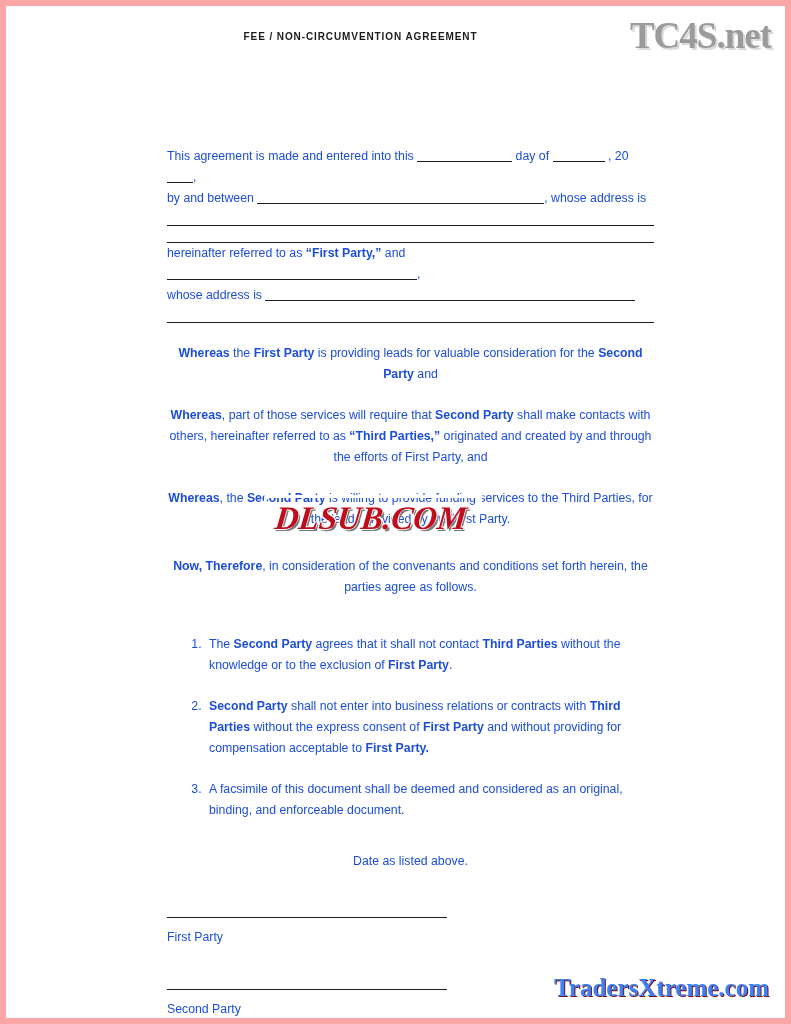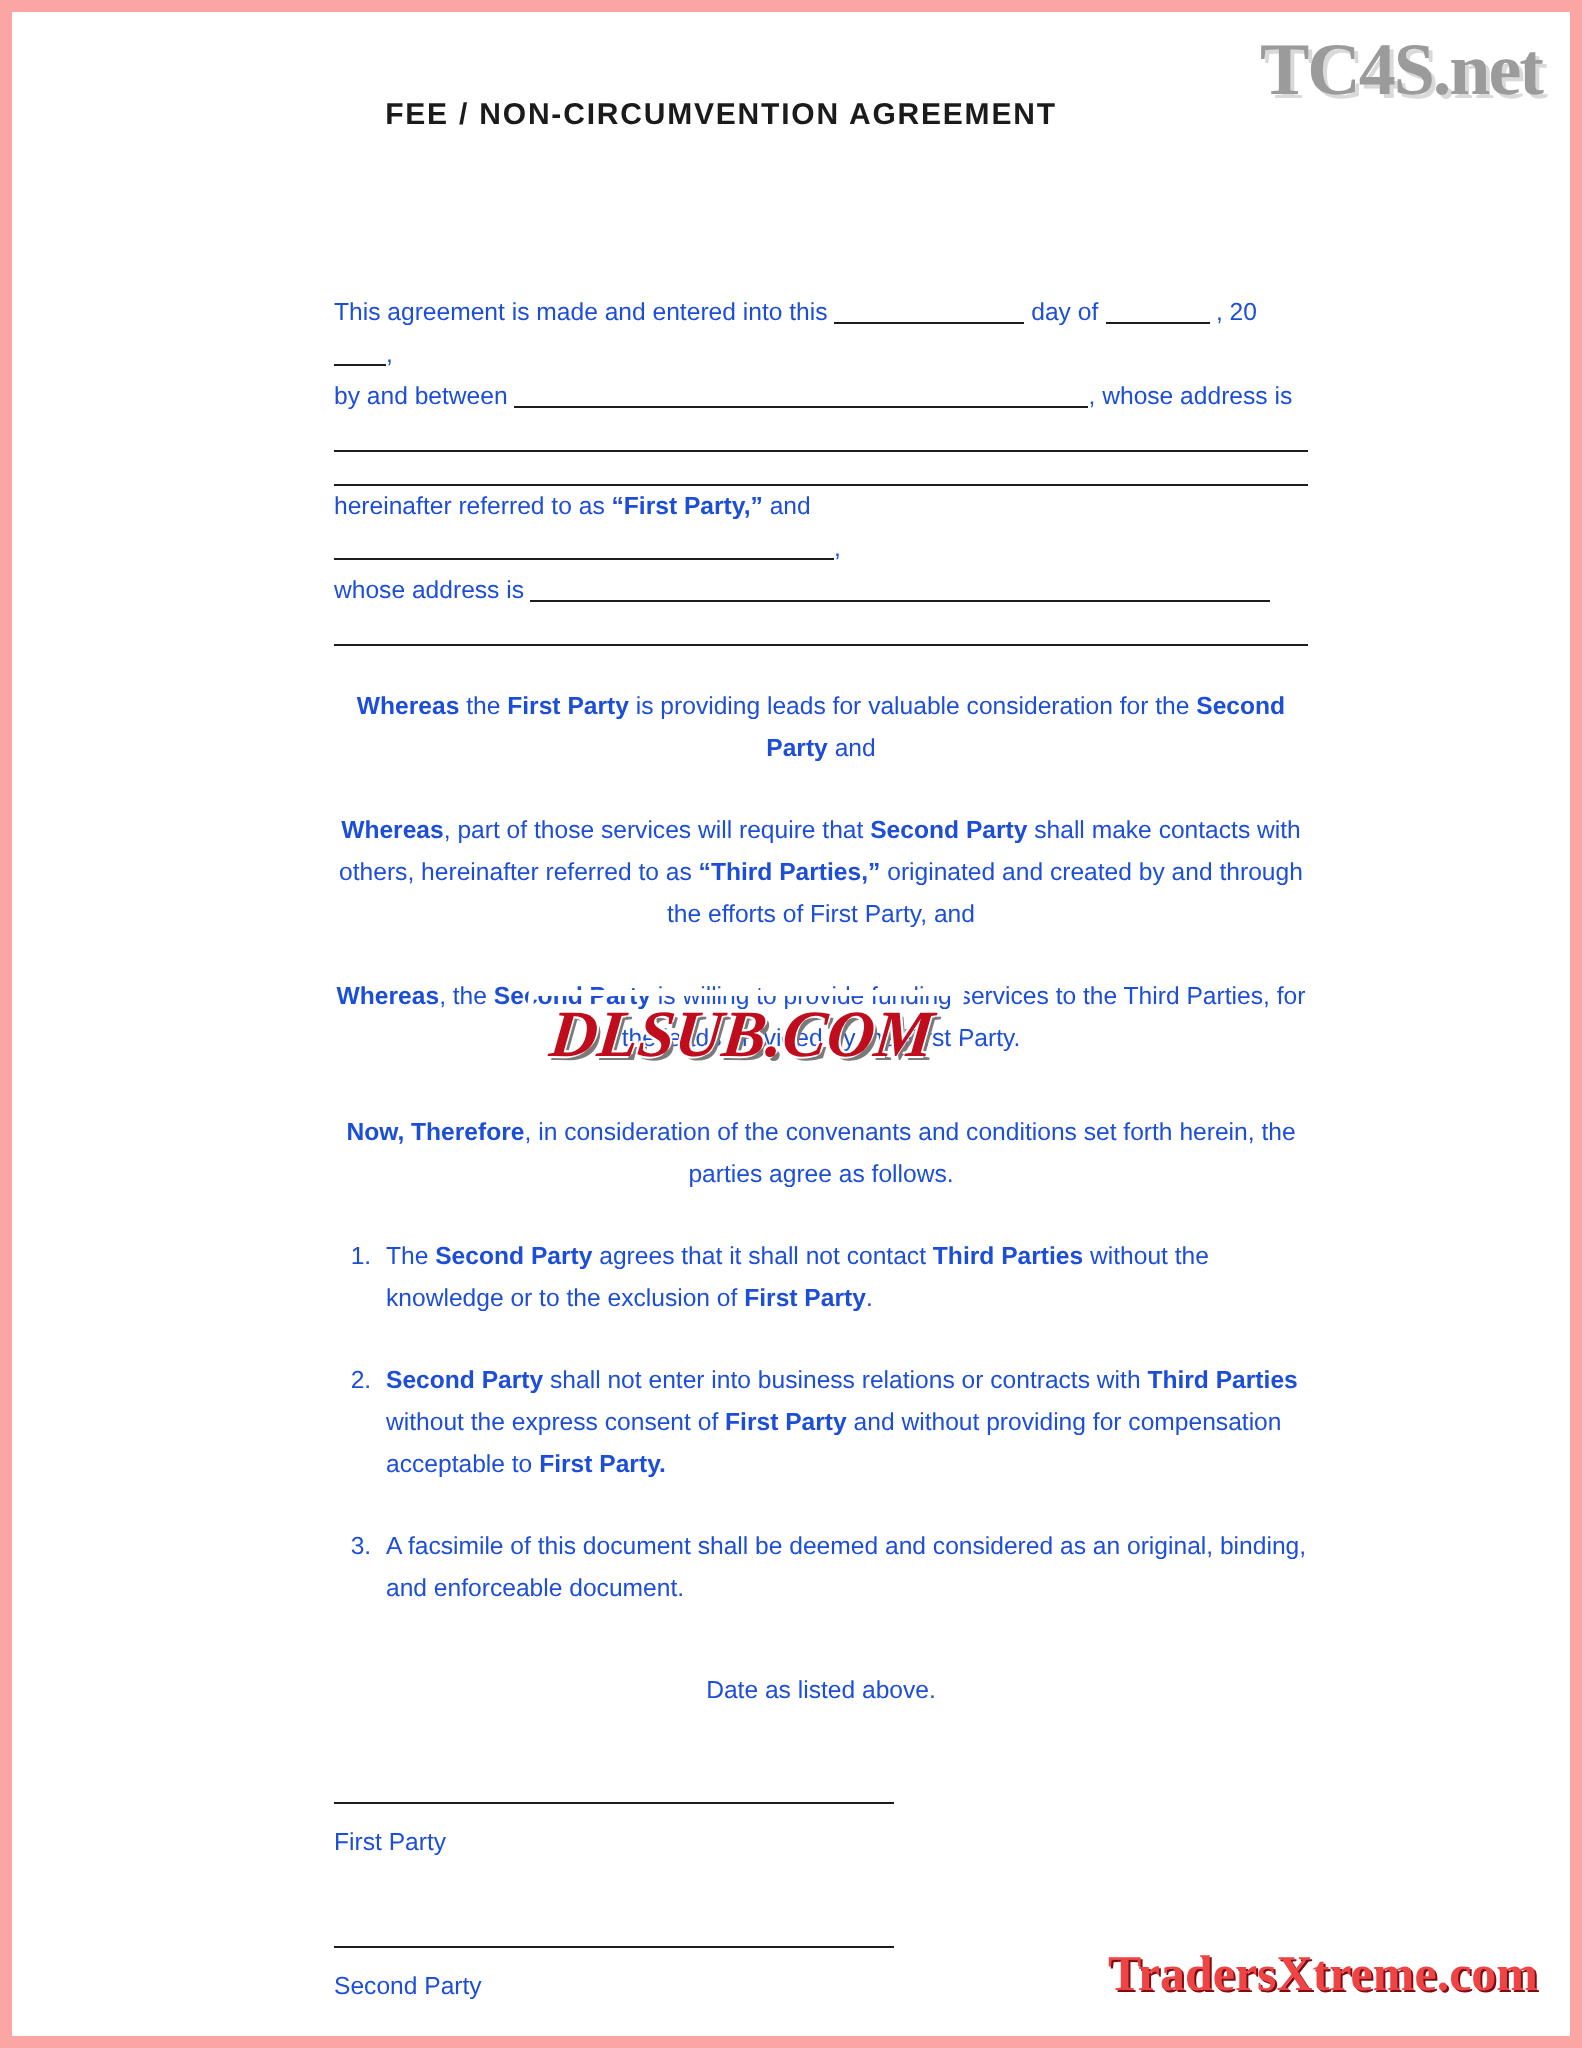--- a/index.html
+++ b/index.html
@@ -33,24 +33,24 @@
     font-size: 37px;
     letter-spacing: -1px;
     color: #9b9b9b;
     text-shadow: 2px 2px 0 #d9d9d9;
     white-space: nowrap;
   }
   
   .doc-title {
     position: absolute;
     left: 0;
-    top: 43px;
+    top: 25px;
     width: 709px;
     text-align: center;
-    font-size: 15px;
+    font-size: 10px;
     font-weight: bold;
     letter-spacing: 0.9px;
     color: #1b1b1b;
   }
   
   .content {
     position: absolute;
     left: 161px;
     top: 140px;
     width: 487px;
@@ -74,21 +74,21 @@
     vertical-align: -2px;
   }
   .fullrule {
     border-bottom: 1px solid #1d1d1d;
     height: 16px;
     margin: 0;
     width: 100%;
   }
   
   ol.terms {
-    margin: 0;
+    margin: 16px;
     padding: 0 0 0 22px;
     list-style: decimal;
   }
   ol.terms li {
     margin-bottom: 20px;
     padding-left: 4px;
   }
   
   .sigline {
     width: 280px;
@@ -122,21 +122,21 @@
     transform: skewX(-6deg);
   }
   
   .wm-tx {
     position: absolute;
     right: 16px;
     bottom: 16px;
     font-family: "Liberation Serif", serif;
     font-weight: bold;
     font-size: 25px;
-    color: #ef4444;
+    color: #3b82f6;
     text-shadow: 1px 1px 0 #7e0a13;
     white-space: nowrap;
   }
 </style>
 </head>
 <body>
 
 <div class="page">
 
   <div class="wm-tc4s">TC4S.net</div>

